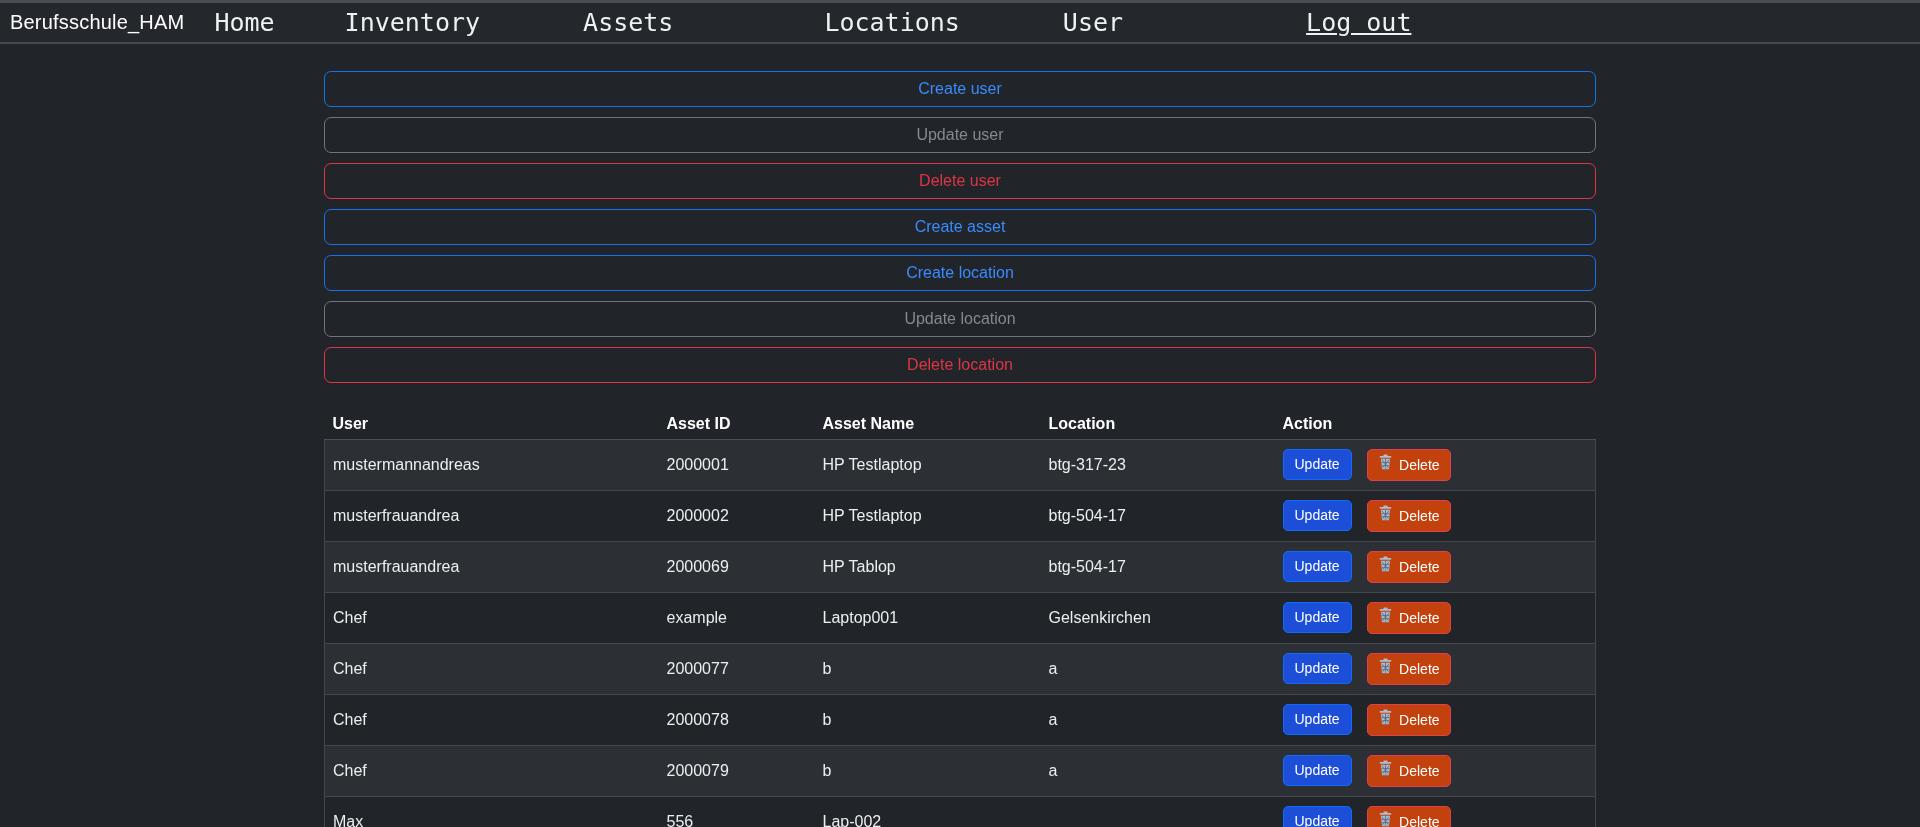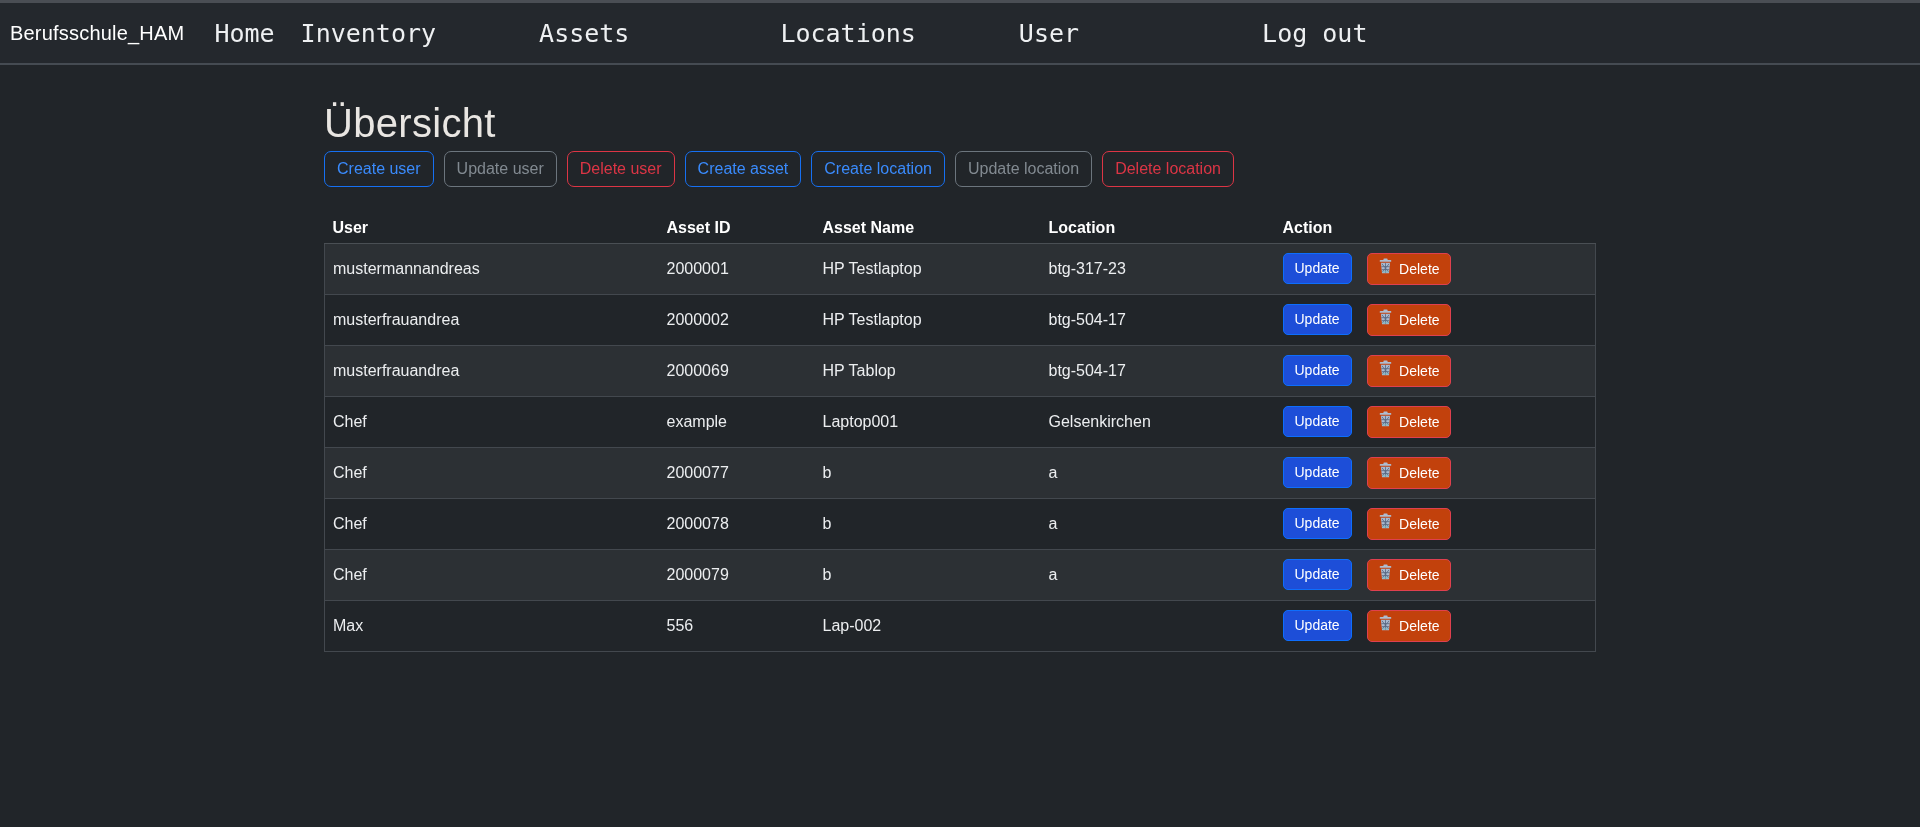--- a/index.html
+++ b/index.html
@@ -8,21 +8,21 @@
     background: #212529;
     font-family: "Liberation Sans", sans-serif;
     color: #e4e6e8;
     overflow: hidden;
   }
   
   .top-edge { height: 3px; background: #4a4e54; }
 
   
   .navbar {
-    height: 62px;
+    height: 41px;
     background: #24282d;
     border-bottom: 2px solid #454b52;
     display: flex;
     align-items: center;
     padding-left: 10px;
   }
   .brand {
     font-size: 20px;
     color: #ffffff;
     letter-spacing: 0.2px;
@@ -31,38 +31,38 @@
   .nav-links { display: flex; align-items: flex-start; }
   .nav-link {
     font-family: "DejaVu Sans Mono", monospace;
     font-size: 25px;
     color: #eef0f2;
     text-decoration: none;
     white-space: nowrap;
     cursor: pointer;
   }
   .nav-link:nth-child(1) { margin-left: 30px; }
-  .nav-link:nth-child(2) { margin-left: 26px; }
+  .nav-link:nth-child(2) { margin-left: 70px; }
   .nav-link:nth-child(3) { margin-left: 103px; }
   .nav-link:nth-child(4) { margin-left: 151px; }
   .nav-link:nth-child(5) { margin-left: 103px; }
-  .nav-link:nth-child(6) { margin-left: 183px; }
+  .nav-link:nth-child(6) { margin-left: 183px; text-decoration: underline; }
 
   
   .container { width: 1272px; margin-left: 324px; }
   h1.page-title {
     margin-top: 36px;
     font-size: 40px;
     font-weight: 500;
     color: #e9e6e2;
     letter-spacing: 0.3px;
   }
 
   
-  .toolbar { margin-top: 5px; display: flex; gap: 10px; }
+  .toolbar { margin-top: 27px; display: flex; gap: 10px; flex-direction: column; }
   .btn-outline {
     font-family: "Liberation Sans", sans-serif;
     font-size: 16px;
     line-height: 24px;
     padding: 5px 12px;
     background: transparent;
     border-radius: 7px;
     border: 1px solid;
     cursor: pointer;
     white-space: nowrap;
@@ -142,21 +142,20 @@
     <a class="nav-link">Home</a>
     <a class="nav-link">Inventory</a>
     <a class="nav-link">Assets</a>
     <a class="nav-link">Locations</a>
     <a class="nav-link">User</a>
     <a class="nav-link">Log out</a>
   </div>
 </nav>
 
 <div class="container">
-  <h1 class="page-title">Übersicht</h1>
 
   <div class="toolbar">
     <button class="btn-outline primary">Create user</button>
     <button class="btn-outline secondary">Update user</button>
     <button class="btn-outline danger">Delete user</button>
     <button class="btn-outline primary">Create asset</button>
     <button class="btn-outline primary">Create location</button>
     <button class="btn-outline secondary">Update location</button>
     <button class="btn-outline danger">Delete location</button>
   </div>

